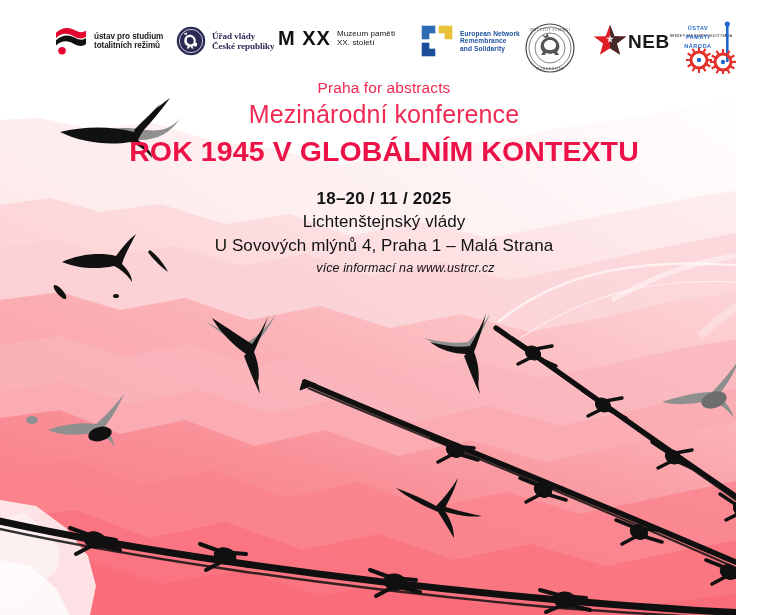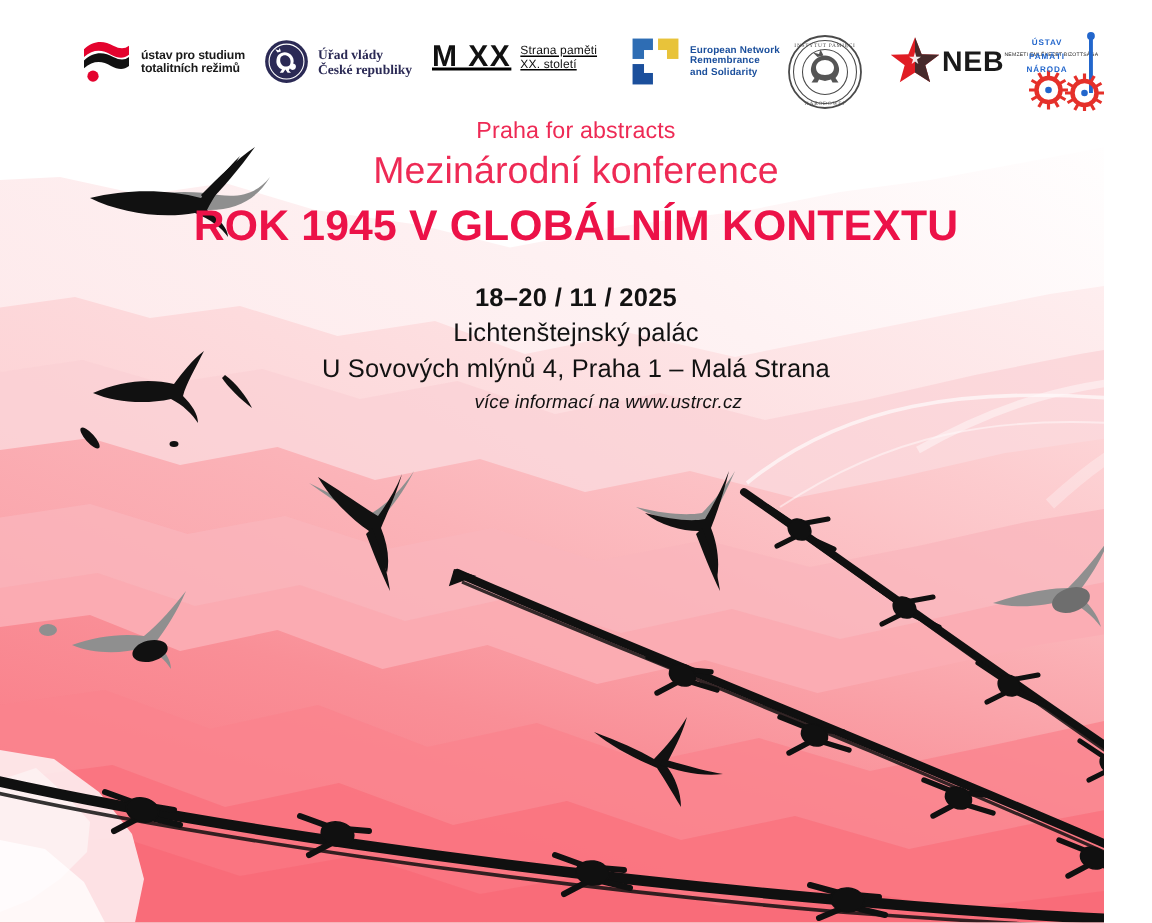--- a/index.html
+++ b/index.html
@@ -52,21 +52,21 @@
   #logo-ustr { position: absolute; left: 54px; top: 26px; }
   .ustr-mark { width: 34px; height: 30px; margin-right: 6px; }
   .ustr-words { font-size: 8.2px; font-weight: bold; color: #1a1a1a; letter-spacing: -0.1px; }
 
   
   #logo-urad { position: absolute; left: 176px; top: 26px; }
   .urad-seal { width: 30px; height: 30px; margin-right: 6px; }
   .urad-words { font-size: 9px; color: #2b2a55; font-family: "Liberation Serif", serif; font-weight: bold; }
 
   
-  #logo-muzeum { position: absolute; left: 288px; top: 27px; text-decoration: underline; }
+  #logo-muzeum { position: absolute; left: 278px; top: 27px; }
   .mxx-mark { font-size: 20px; font-weight: bold; color: #111; letter-spacing: 1px; margin-right: 6px; font-family: "Liberation Sans", sans-serif; }
   .muzeum-words { font-size: 8px; color: #111; letter-spacing: 0.1px; }
 
   
   #logo-enrs { position: absolute; left: 420px; top: 24px; }
   .enrs-mark { width: 34px; height: 34px; margin-right: 6px; }
   .enrs-words { font-size: 6.6px; font-weight: bold; color: #1b4f9c; letter-spacing: 0.1px; }
 
   
   #logo-ipn { position: absolute; left: 524px; top: 22px; }
@@ -394,21 +394,21 @@
       </svg>
       <div class="logo-text urad-words">
         <div>Úřad vlády</div>
         <div>České republiky</div>
       </div>
     </div>
 
     <div class="logo" id="logo-muzeum">
       <div class="mxx-mark">M XX</div>
       <div class="logo-text muzeum-words">
-        <div>Strana paměti</div>
+        <div>Muzeum paměti</div>
         <div>XX. století</div>
       </div>
     </div>
 
     <div class="logo" id="logo-enrs">
       <svg class="enrs-mark" viewBox="0 0 40 40">
         <rect x="2" y="2" width="16" height="16" fill="#2e6db4"></rect>
         <rect x="22" y="2" width="16" height="16" fill="#e8c33a"></rect>
         <rect x="2" y="22" width="16" height="16" fill="#1b4f9c"></rect>
         <rect x="22" y="22" width="16" height="16" fill="#ffffff"></rect>
@@ -498,18 +498,18 @@
   </div>
 
   <div id="headline">
     <div id="call-for-abstracts">Praha for abstracts</div>
     <div id="conference-line">Mezinárodní konference</div>
     <div id="main-title">ROK 1945 V GLOBÁLNÍM KONTEXTU</div>
   </div>
 
   <div id="details">
     <div id="event-dates">18–20 / 11 / 2025</div>
-    <div id="venue-name">Lichtenštejnský palác</div>
+    <div id="venue-name">Lichtenštejnský vlády</div>
     <div id="venue-address">U Sovových mlýnů 4, Praha 1 – Malá Strana</div>
     <div id="more-info">více informací na www.ustrcr.cz</div>
   </div>
 
 </div>
 
 </body></html>

